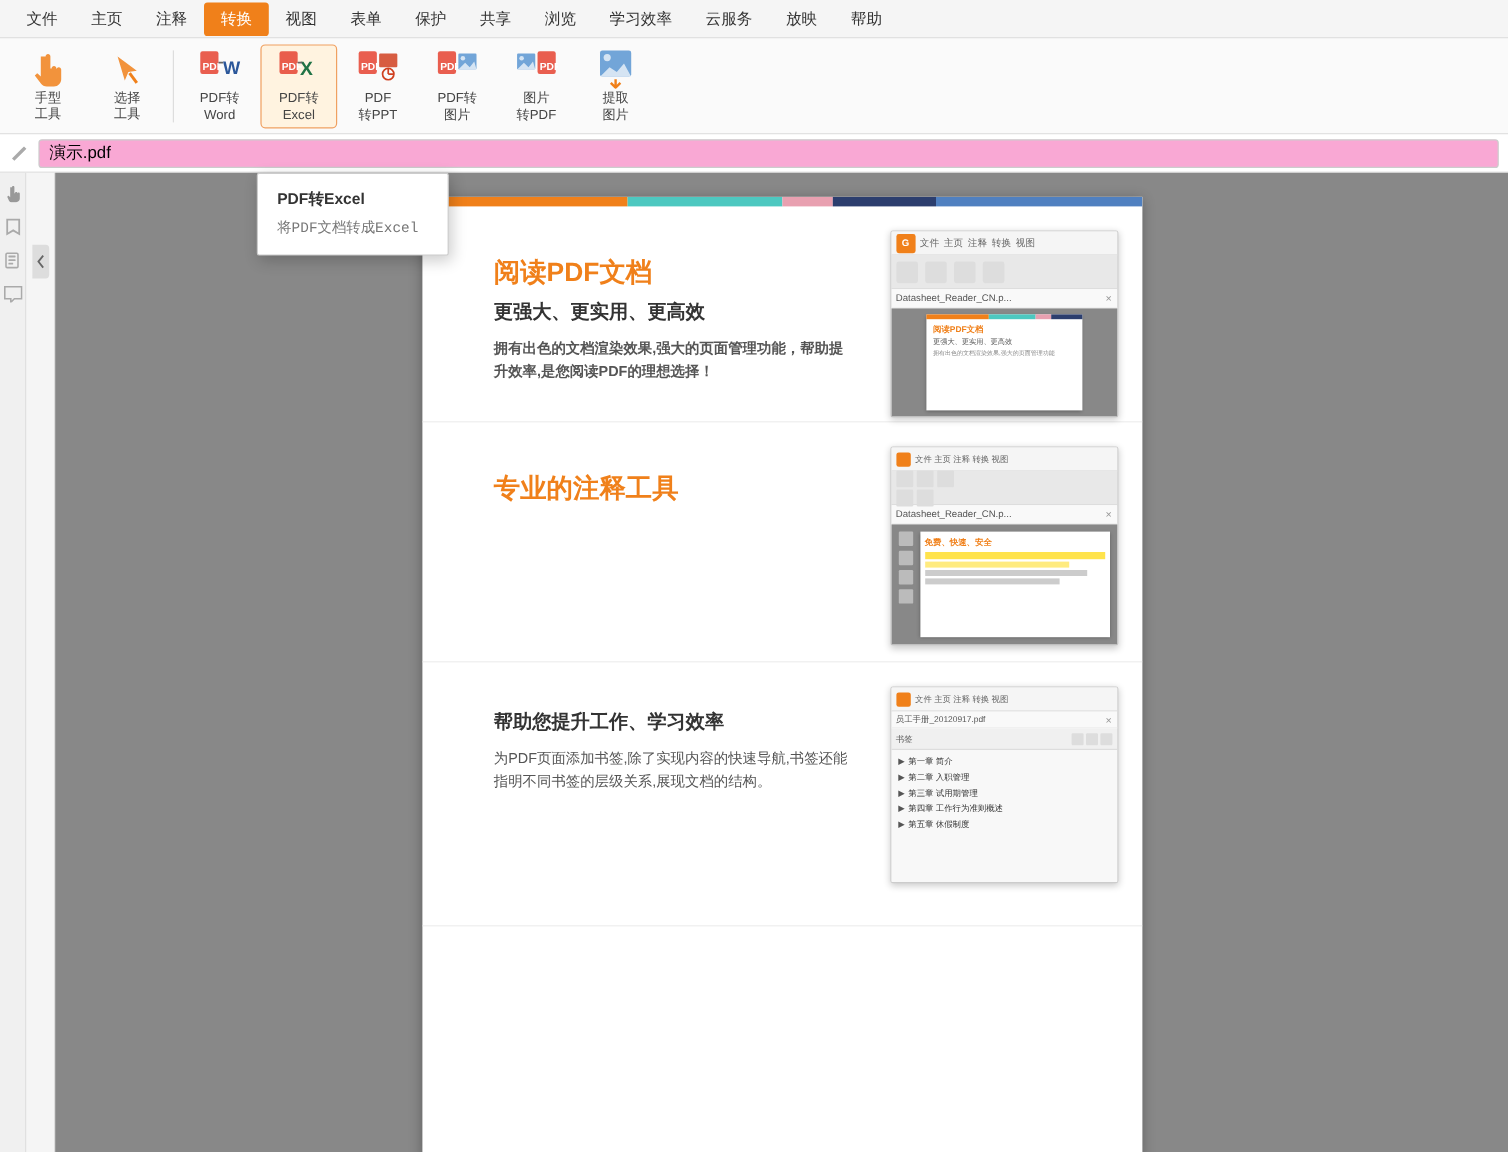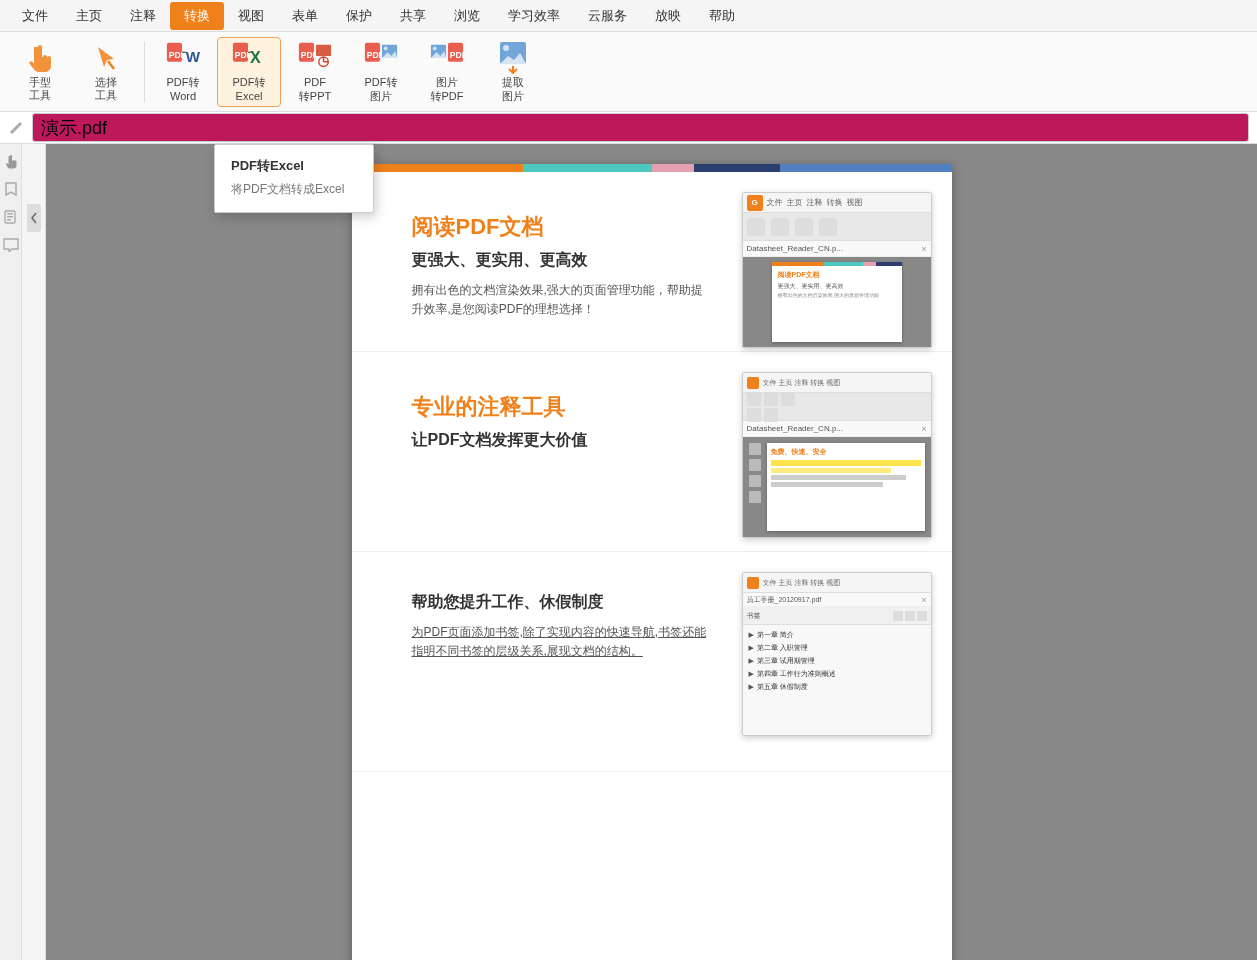--- a/index.html
+++ b/index.html
@@ -76,23 +76,23 @@
       display: flex;
       align-items: center;
       padding: 0 8px;
       border-bottom: 1px solid #ddd;
     }
     .address-input {
       flex: 1;
       border: 1px solid #ccc;
       border-radius: 3px;
       padding: 3px 8px;
-      font-size: 18px;
+      font-size: 14px;
       outline: none;
-      background: #be185d;
+      background: #f9a8d4;
     }
 
     
     .main-area {
       display: flex;
       height: calc(960px - 32px - 80px - 32px);
     }
 
     
     .left-sidebar {
@@ -208,20 +208,21 @@
     .tooltip-title {
       font-size: 13px;
       font-weight: bold;
       color: #333;
       padding: 4px 16px;
     }
     .tooltip-desc {
       font-size: 12px;
       color: #777;
       padding: 2px 16px 6px;
+      font-family: Liberation Mono, monospace;
     }
 
     
     svg { display: block; }
   </style>
 </head>
 <body>
 
 <div class="menu-bar">
   <div class="menu-item">文件</div>
@@ -392,21 +393,21 @@
         <div class="pdf-bar-orange"></div>
         <div class="pdf-bar-teal"></div>
         <div class="pdf-bar-pink"></div>
         <div class="pdf-bar-navy"></div>
         <div class="pdf-bar-blue"></div>
       </div>
 
       <div class="pdf-section" style="position:relative; min-height:180px;">
         <div class="pdf-section-title">阅读PDF文档</div>
         <div class="pdf-section-subtitle">更强大、更实用、更高效</div>
-        <div class="pdf-section-text" style="max-width:300px;">拥有出色的文档渲染效果,强大的页面管理功能，帮助提升效率,是您阅读PDF的理想选择！</div>
+        <div class="pdf-section-text" style="max-width:300px;font-weight:bold;">拥有出色的文档渲染效果,强大的页面管理功能，帮助提升效率,是您阅读PDF的理想选择！</div>
 
         <div style="position:absolute; right:20px; top:20px; width:190px; background:#fff; border:1px solid #ccc; box-shadow:0 2px 6px rgba(0,0,0,0.2); border-radius:2px;">
 
           <div style="background:#f5f5f5; height:20px; display:flex; align-items:center; padding:0 4px; border-bottom:1px solid #ddd;">
             <div style="width:16px;height:16px;background:#f0801a;border-radius:2px;margin-right:4px;display:flex;align-items:center;justify-content:center;">
               <span style="color:white;font-size:8px;font-weight:bold;">G</span>
             </div>
             <span style="font-size:8px;color:#666;">文件</span>
             <span style="font-size:8px;color:#666;margin-left:4px;">主页</span>
             <span style="font-size:8px;color:#666;margin-left:4px;">注释</span>
@@ -436,21 +437,20 @@
                 <div style="font-size:6px;color:#555;line-height:1.4;">更强大、更实用、更高效</div>
                 <div style="font-size:5px;color:#888;margin-top:2px;line-height:1.4;">拥有出色的文档渲染效果,强大的页面管理功能</div>
               </div>
             </div>
           </div>
         </div>
       </div>
 
       <div class="pdf-section" style="position:relative; min-height:200px;">
         <div class="pdf-section-title">专业的注释工具</div>
-        <div class="pdf-section-subtitle">让PDF文档发挥更大价值</div>
 
         <div style="position:absolute; right:20px; top:20px; width:190px; background:#fff; border:1px solid #ccc; box-shadow:0 2px 6px rgba(0,0,0,0.2); border-radius:2px;">
           <div style="background:#f5f5f5; height:20px; display:flex; align-items:center; padding:0 4px; border-bottom:1px solid #ddd;">
             <div style="width:12px;height:12px;background:#f0801a;border-radius:2px;margin-right:4px;"></div>
             <span style="font-size:7px;color:#666;">文件  主页  注释  转换  视图</span>
           </div>
           <div style="background:#e8e8e8;height:28px;border-bottom:1px solid #ddd;display:flex;align-items:center;padding:0 4px;gap:4px;">
             <div style="display:flex;flex-direction:column;gap:2px;">
               <div style="display:flex;gap:3px;">
                 <div style="width:14px;height:14px;background:#ddd;border-radius:1px;"></div>
@@ -479,22 +479,22 @@
               <div style="height:6px;background:#ffd700;margin-bottom:2px;opacity:0.7;"></div>
               <div style="height:5px;background:#ffd700;margin-bottom:2px;opacity:0.5;width:80%;"></div>
               <div style="height:5px;background:#ccc;margin-bottom:2px;width:90%;"></div>
               <div style="height:5px;background:#ccc;margin-bottom:2px;width:75%;"></div>
             </div>
           </div>
         </div>
       </div>
 
       <div class="pdf-section" style="position:relative; min-height:220px;">
-        <div class="pdf-section-subtitle">帮助您提升工作、休假制度</div>
-        <div class="pdf-section-text" style="max-width:300px;text-decoration:underline;">为PDF页面添加书签,除了实现内容的快速导航,书签还能指明不同书签的层级关系,展现文档的结构。</div>
+        <div class="pdf-section-subtitle">帮助您提升工作、学习效率</div>
+        <div class="pdf-section-text" style="max-width:300px;">为PDF页面添加书签,除了实现内容的快速导航,书签还能指明不同书签的层级关系,展现文档的结构。</div>
 
         <div style="position:absolute; right:20px; top:20px; width:190px; background:#fff; border:1px solid #ccc; box-shadow:0 2px 6px rgba(0,0,0,0.2); border-radius:2px;">
           <div style="background:#f5f5f5; height:20px; display:flex; align-items:center; padding:0 4px; border-bottom:1px solid #ddd;">
             <div style="width:12px;height:12px;background:#f0801a;border-radius:2px;margin-right:4px;"></div>
             <span style="font-size:7px;color:#666;">文件  主页  注释  转换  视图</span>
           </div>
           <div style="background:#f9f9f9; height:14px; display:flex;align-items:center;padding:0 4px;border-bottom:1px solid #eee;">
             <span style="font-size:7px;color:#555;">员工手册_20120917.pdf</span>
             <span style="font-size:9px;color:#999;margin-left:auto;">×</span>
           </div>

